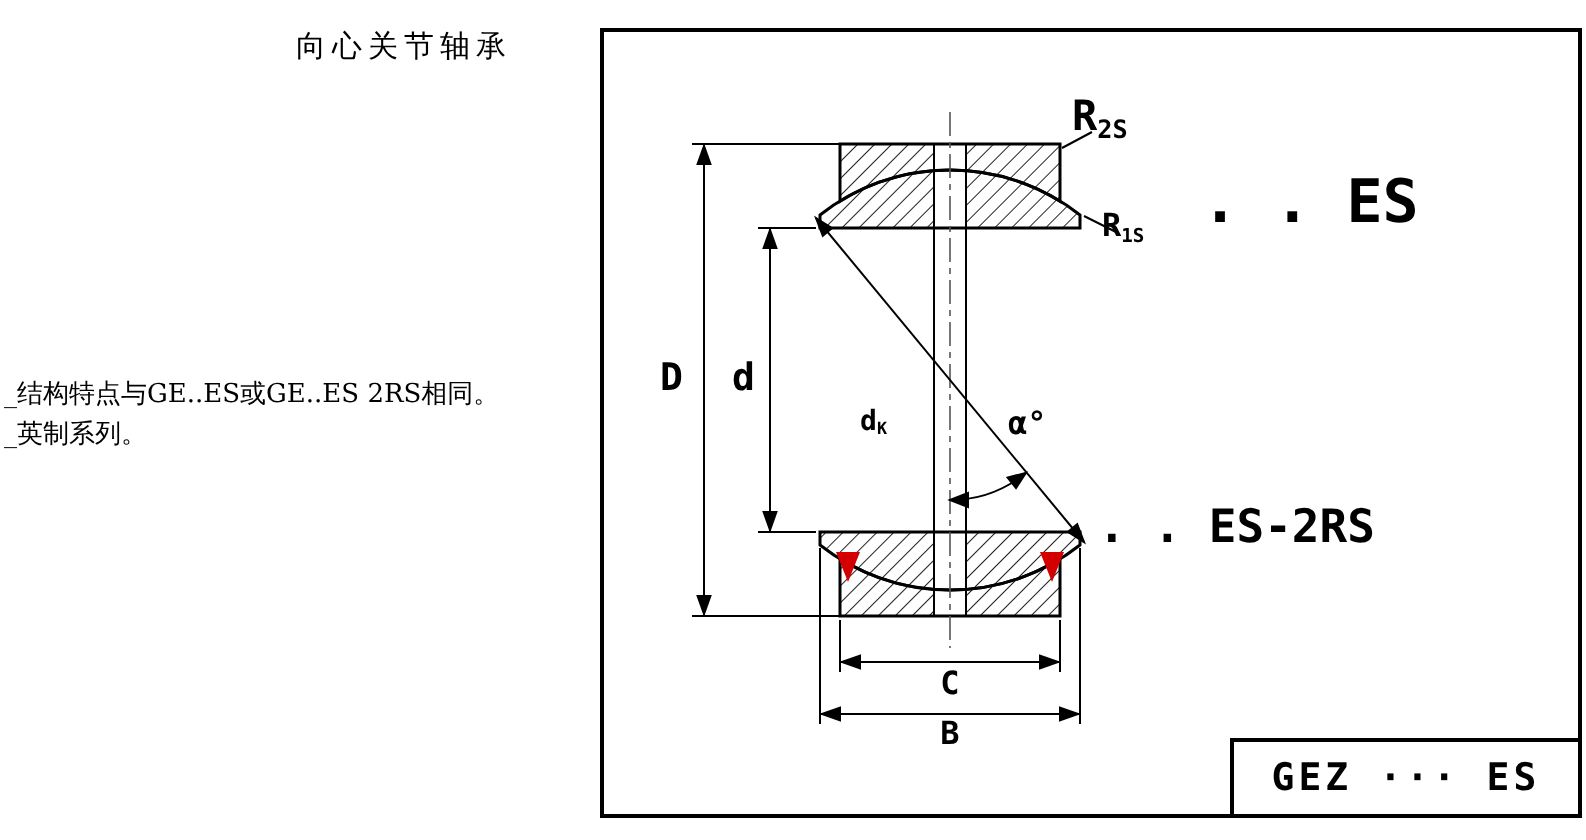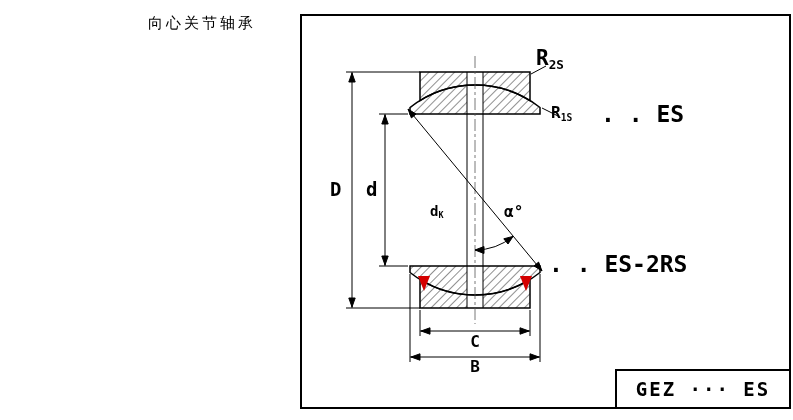--- a/index.html
+++ b/index.html
@@ -17,21 +17,21 @@
   .sub{font-size:60%;position:relative;top:0.28em;}
 
   .lbl-D{left:330px;top:180px;font-size:19px;}
   .lbl-d{left:366px;top:180px;font-size:19px;}
   .lbl-dk{left:430px;top:204px;font-size:14px;}
   .lbl-alpha{left:503px;top:204px;font-size:16px;background:#fff;padding:0 1px;}
   .lbl-C{left:475px;top:334px;font-size:16px;transform:translateX(-50%);}
   .lbl-B{left:475px;top:359px;font-size:16px;transform:translateX(-50%);}
   .lbl-r2s{left:536px;top:48px;font-size:21px;}
   .lbl-r1s{left:551px;top:105px;font-size:16px;}
-  .lbl-series-open{left:601px;top:103px;font-size:23px;}
+  .lbl-series-open{left:601px;top:87px;font-size:30px;}
   .lbl-series-sealed{left:549px;top:253px;font-size:23px;}
 
   .titleblock-text{position:absolute;left:616px;top:370px;width:174px;height:38px;
        line-height:38px;text-align:center;font-size:19px;letter-spacing:2px;
        font-family:"DejaVu Sans Mono","Liberation Mono",monospace;font-weight:bold;}
 </style>
 </head>
 <body>
 
 <div class="page">
@@ -120,20 +120,24 @@
     <g>
       <polygon points="418,276 430,276 424,291" fill="#d40000"></polygon>
       <polygon points="520,276 532,276 526,291" fill="#d40000"></polygon>
     </g>
 
     <rect x="616" y="370" width="174" height="38" fill="#fff" stroke="#000" stroke-width="2"></rect>
   </svg>
 
   <div class="doc-title">向心关节轴承</div>
 
+  <div class="notes">
+    <div>_结构特点与GE..ES或GE..ES 2RS相同。</div>
+    <div>_英制系列。</div>
+  </div>
 
   <div class="lbl lbl-D">D</div>
   <div class="lbl lbl-d">d</div>
 
   <div class="lbl lbl-dk">
     <span>d</span><span class="sub">K</span>
   </div>
 
   <div class="lbl lbl-alpha">α°</div>
 

